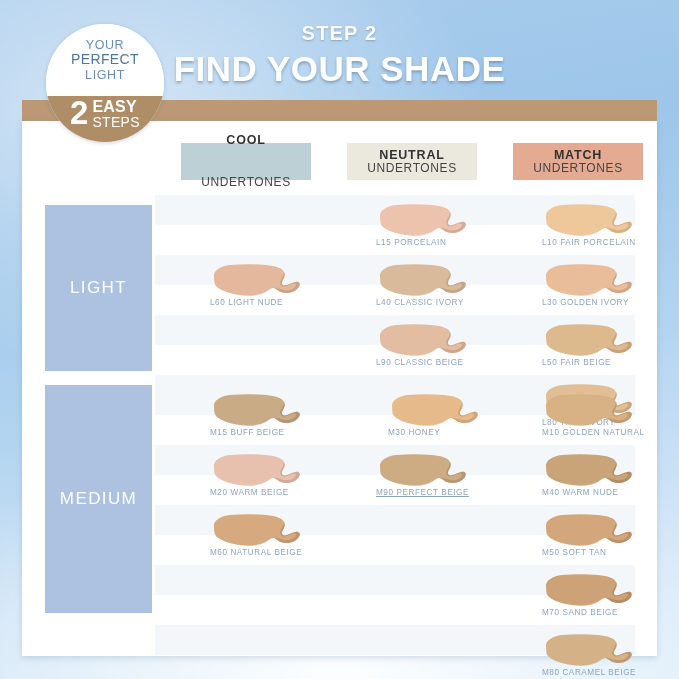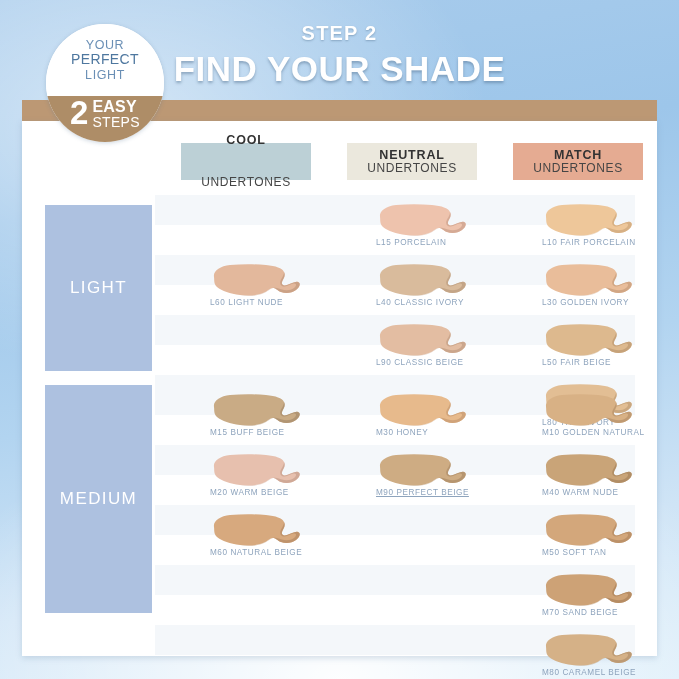--- a/index.html
+++ b/index.html
@@ -302,21 +302,21 @@
       <div class="cell col-c" style="left: 196px; top: 513px;">
         <div class="swatch">
           <svg viewBox="0 0 100 34" xmlns="http://www.w3.org/2000/svg">
             <path d="M4 14 C3 8 10 3 20 2 C32 1 44 1 56 2 C66 3 72 5 74 9 C76 13 73 16 72 19 C71 22 74 23 77 22 C81 21 85 18 88 19 C91 20 90 24 86 27 C82 30 76 31 71 29 C67 27.5 66 25 63 25 C60 25 58 28 53 30 C47 32.5 38 33 30 32 C20 30.8 12 28 7 24 C3.5 21 4.5 17 4 14 Z" fill="#d7a97e"></path>
             <path d="M74 9 C76 13 73 16 72 19 C71 22 74 23 77 22 C81 21 85 18 88 19 C91 20 90 24 86 27 C82 30 76 31 71 29 C67 27.5 66 25 63 25 C66 24 69 25.5 72 26.5 C76 27.8 81 27.4 84 25 C86.5 23 86.8 21 84.5 20.6 C81.5 20 78 23.6 74.6 23.6 C71.6 23.6 69.6 21.6 70.3 18.6 C71 15.6 74 13 74 9 Z" fill="#bb8f68" opacity="0.85"></path>
             <path d="M30 32 C38 33 47 32.5 53 30 C58 28 60 25 63 25 C59 26.4 56.5 29.6 51 31.3 C44 33.4 36 33.6 30 32 Z" fill="#bb8f68" opacity="0.45"></path>
           </svg>
         </div>
         <div class="cell-label" style="color: rgb(142, 164, 189);">M60 NATURAL BEIGE</div>
       </div>
-      <div class="cell col-n" style="left: 362px; top: 393px;">
+      <div class="cell col-n" style="left: 374px; top: 393px;">
         <div class="swatch">
           <svg viewBox="0 0 100 34" xmlns="http://www.w3.org/2000/svg">
             <path d="M4 14 C3 8 10 3 20 2 C32 1 44 1 56 2 C66 3 72 5 74 9 C76 13 73 16 72 19 C71 22 74 23 77 22 C81 21 85 18 88 19 C91 20 90 24 86 27 C82 30 76 31 71 29 C67 27.5 66 25 63 25 C60 25 58 28 53 30 C47 32.5 38 33 30 32 C20 30.8 12 28 7 24 C3.5 21 4.5 17 4 14 Z" fill="#e7ba8c"></path>
             <path d="M74 9 C76 13 73 16 72 19 C71 22 74 23 77 22 C81 21 85 18 88 19 C91 20 90 24 86 27 C82 30 76 31 71 29 C67 27.5 66 25 63 25 C66 24 69 25.5 72 26.5 C76 27.8 81 27.4 84 25 C86.5 23 86.8 21 84.5 20.6 C81.5 20 78 23.6 74.6 23.6 C71.6 23.6 69.6 21.6 70.3 18.6 C71 15.6 74 13 74 9 Z" fill="#cb9f75" opacity="0.85"></path>
             <path d="M30 32 C38 33 47 32.5 53 30 C58 28 60 25 63 25 C59 26.4 56.5 29.6 51 31.3 C44 33.4 36 33.6 30 32 Z" fill="#cb9f75" opacity="0.45"></path>
           </svg>
         </div>
         <div class="cell-label" style="color: rgb(142, 164, 189);">M30 HONEY</div>
       </div>
       <div class="cell col-n" style="left: 362px; top: 453px;">

